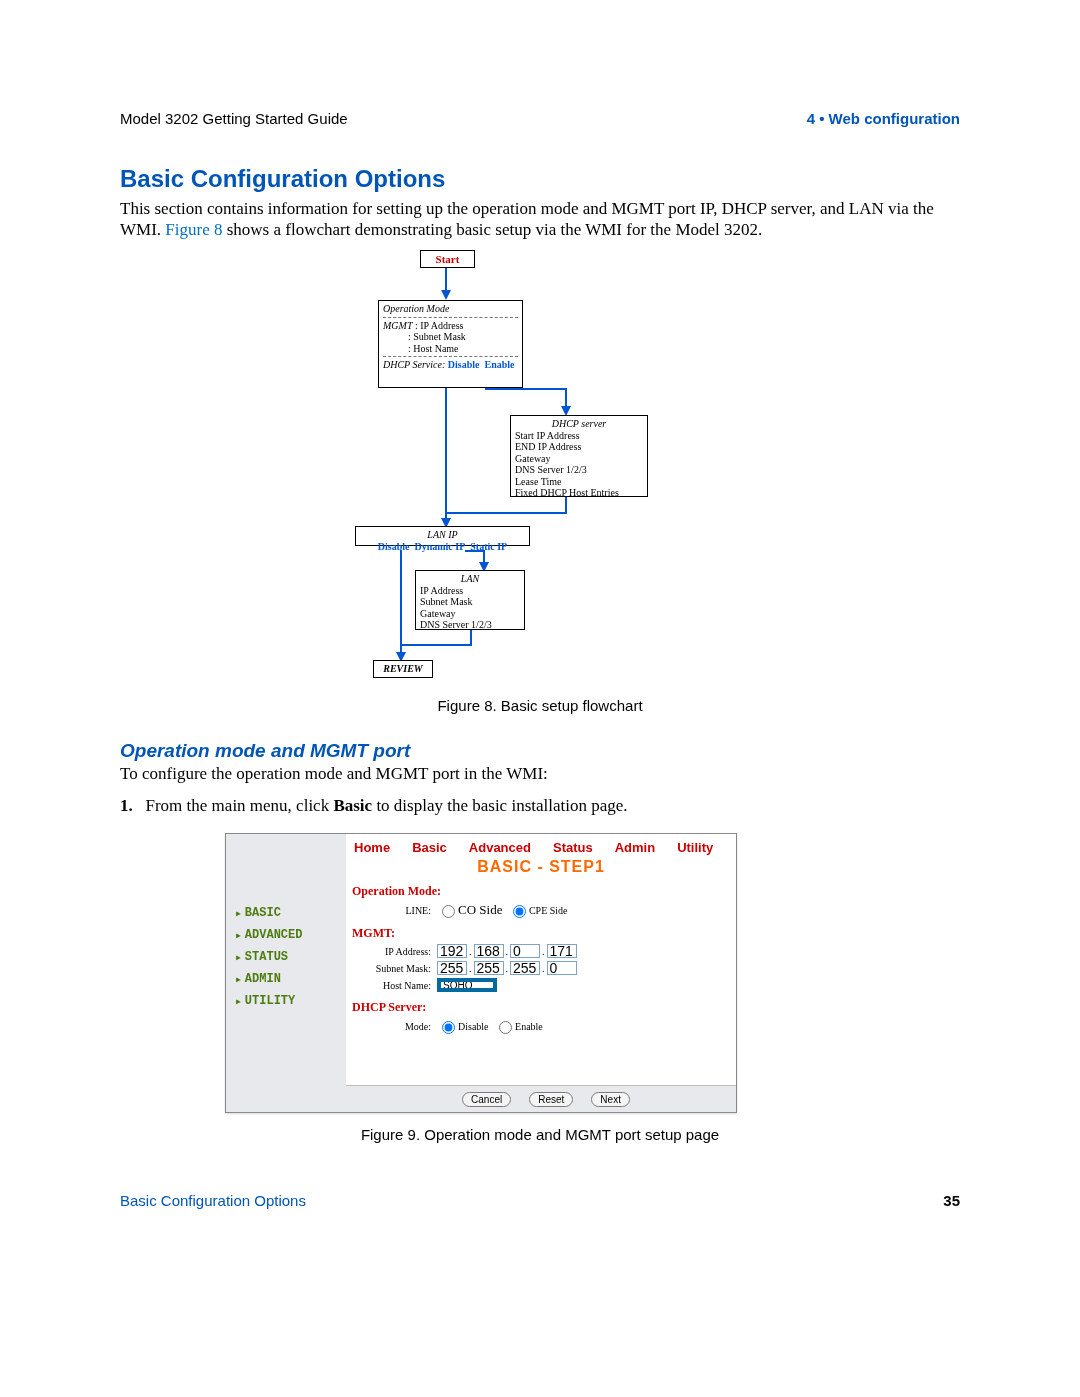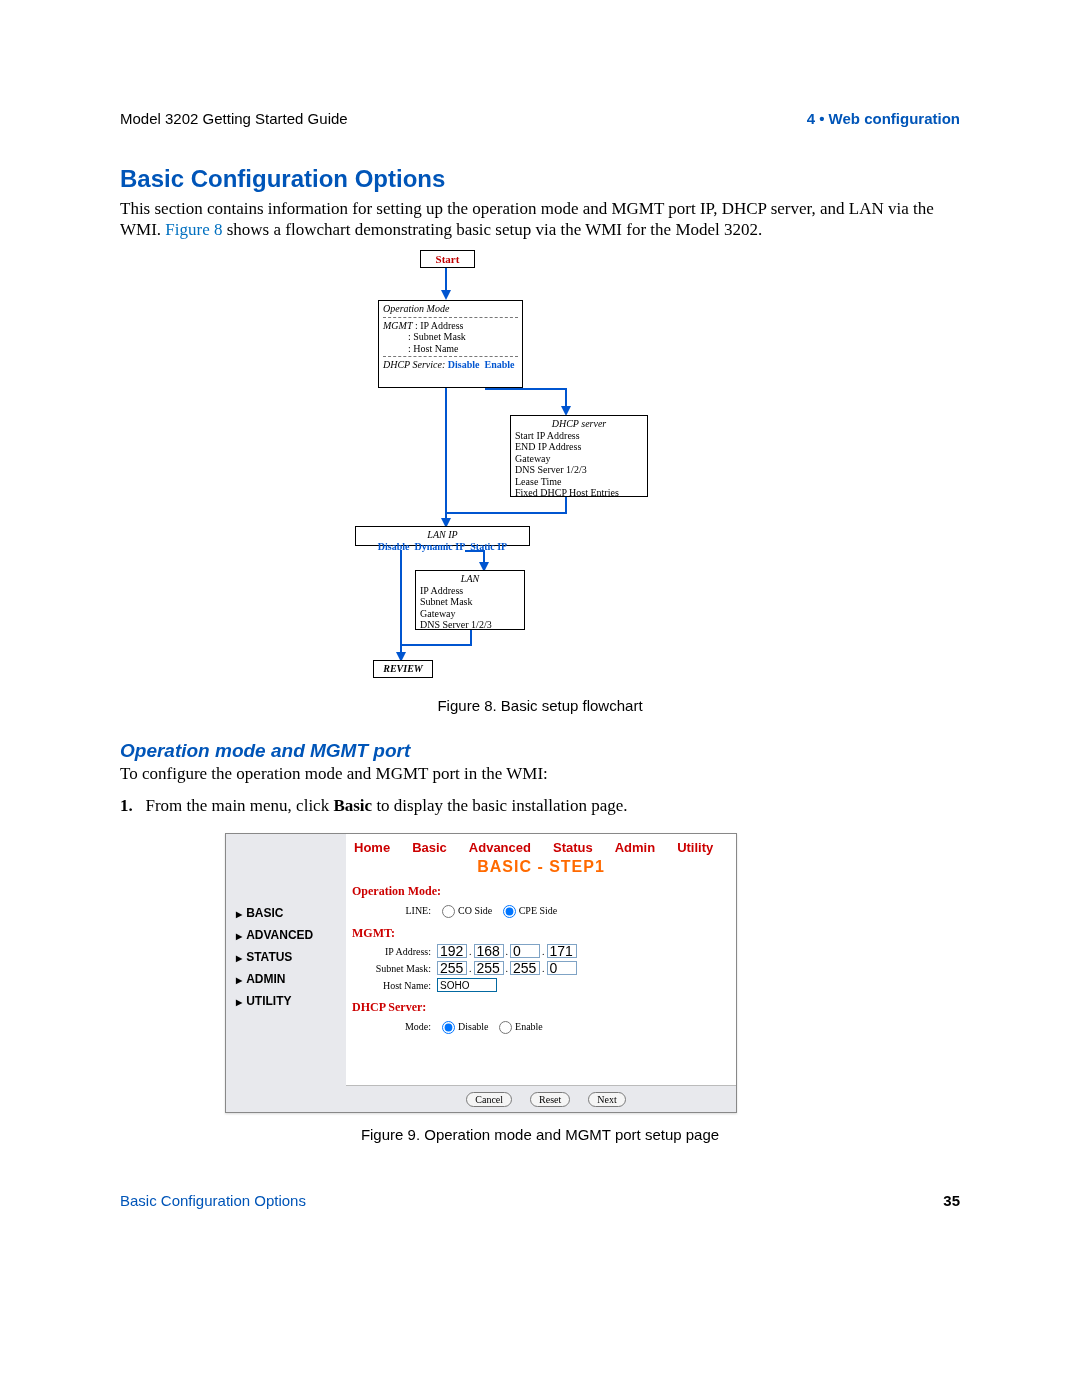--- a/index.html
+++ b/index.html
@@ -166,24 +166,24 @@
     height: 278px;
     border: 1px solid #888;
     background: #fff;
     box-shadow: 0 1px 2px rgba(0,0,0,0.15);
   }
   .shot-sidebar {
     position: absolute;
     left: 0; top: 0; bottom: 0;
     width: 120px;
     background: #e8e9ed;
-    font-family: Liberation Sans, sans-serif;
+    font-family: Liberation Mono, monospace;
     font-size: 12px;
     font-weight: 700;
-    color: #000000;
+    color: #4d7c0f;
     padding-top: 68px;
   }
   .shot-sidebar div { padding: 4px 10px; }
   .shot-sidebar .caret { font-size: 8px; margin-right: 4px; }
   .shot-main {
     position: absolute;
     left: 120px; right: 0; top: 0; bottom: 0;
     font-family: "Times New Roman", serif;
   }
   .tabs { display: flex; gap: 22px; padding: 6px 14px 0 8px; font-family: Arial, sans-serif; font-size: 13px; font-weight: 700; color: #cc0000; }
@@ -193,30 +193,30 @@
     font-size: 16px;
     font-weight: 700;
     color: #ff6a00;
     letter-spacing: 1px;
     margin-top: 3px;
   }
   .section-title { font-family: "Times New Roman", serif; font-size: 12px; font-weight: 700; color: #cc0000; padding-left: 6px; margin-top: 8px; }
   .row { display: flex; align-items: center; font-size: 11px; margin: 3px 0 0 0; }
   .row .lbl { width: 75px; text-align: right; padding-right: 6px; font-size: 10px; }
   .row .tiny { width: 30px; height: 14px; font-size: 14px; border: 1px solid #7fa3c5; padding: 0 2px; box-sizing: border-box; }
-  .row .med { width: 60px; height: 14px; font-size: 10px; border: 1px solid #0369a1; padding: 0 2px; box-sizing: border-box; }
+  .row .med { width: 60px; height: 14px; font-size: 10px; border: 4px solid #0369a1; padding: 0 2px; box-sizing: border-box; }
   .bar {
     position: absolute;
     left: 0; right: 0; bottom: 0;
     height: 26px; background: #e8e9ed;
     border-top: 1px solid #bbb;
     display: flex; justify-content: center; align-items: center; gap: 8px;
   }
   .btn {
-    font-family: Liberation Serif, serif;
+    font-family: Liberation Sans, sans-serif;
     font-size: 10px;
     background: #f5f5f5;
     border: 1px solid #7a7a7a;
     border-radius: 8px;
     padding: 1px 8px;
     margin-left: 10px;
   }
   .dotsep { font-size: 10px; padding: 0 2px; }
 </style>
 </head>
@@ -326,21 +326,21 @@
         <span>Advanced</span>
         <span>Status</span>
         <span>Admin</span>
         <span>Utility</span>
       </div>
       <div class="pageTitle">BASIC - STEP1</div>
 
       <div class="section-title">Operation Mode:</div>
       <div class="row" style="margin-left:10px;">
         <span class="lbl">LINE:</span>
-        <input type="radio" style=""><span style="font-size:10px;">CO Side</span>
+        <input type="radio" style=""><span style="font-size:13px;">CO Side</span>
         &nbsp;&nbsp;
         <input type="radio" checked="" style=""><span style="font-size:10px;">CPE Side</span>
       </div>
 
       <div class="section-title">MGMT:</div>
       <div class="row" style="margin-left:10px;">
         <span class="lbl">IP Address:</span>
         <input class="tiny" value="192" style="">
           <span class="dotsep">.</span>
         <input class="tiny" value="168" style="">

